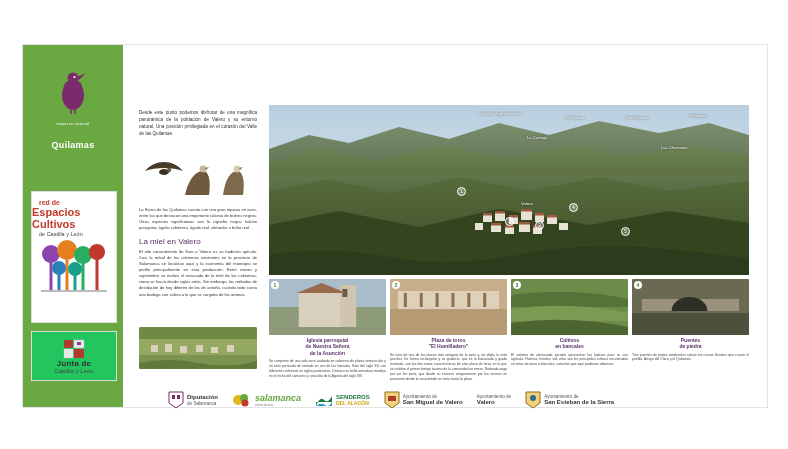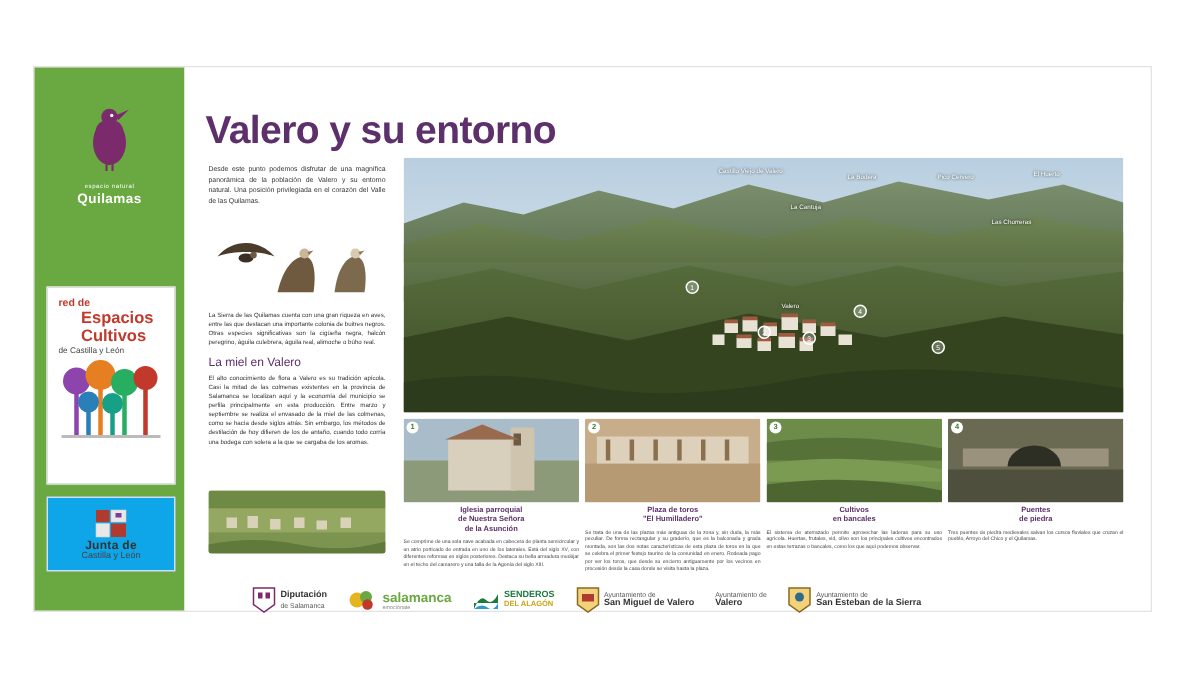--- a/index.html
+++ b/index.html
@@ -5,28 +5,28 @@
   html,body{margin:0;padding:0;background:#ffffff;}
   body{width:788px;height:449px;font-family:"Liberation Sans",sans-serif;overflow:hidden;}
   .stage{position:relative;width:788px;height:449px;background:#ffffff;}
   .panel{position:absolute;left:22px;top:44px;width:744px;height:362px;background:#ffffff;border:1px solid #e3e3e3;display:flex;}
 
   
   .leftcol{width:100px;background:#6aa841;position:relative;flex:0 0 100px;}
   .logo-block{position:absolute;left:10px;top:14px;width:80px;height:118px;display:flex;flex-direction:column;align-items:center;justify-content:flex-start;}
   .bird-svg{margin-top:10px;}
   .es-nat{color:#ffffff;font-size:4px;letter-spacing:.4px;margin-top:6px;}
-  .quilamas{color:#ffffff;font-size:9px;font-weight:bold;letter-spacing:.3px;margin-top:1px;}
+  .quilamas{color:#ffffff;font-size:9px;font-weight:bold;letter-spacing:.3px;margin-top:14px;}
 
   .card-red{position:absolute;left:8px;top:146px;width:84px;height:130px;background:#ffffff;border:1px solid #ddd;}
   .card-red .title1{color:#c0392b;font-weight:bold;font-size:7px;margin:7px 0 0 7px;line-height:1;}
-  .card-red .title2{color:#c0392b;font-weight:bold;font-size:11px;margin:1px 0 0 22px;line-height:1;}
+  .card-red .title2{color:#c0392b;font-weight:bold;font-size:11px;margin:1px 0 0 0;line-height:1;}
   .card-red .title3{color:#444;font-size:5.5px;margin:1px 0 0 7px;}
   .treebox{position:absolute;left:7px;top:46px;width:70px;height:60px;}
-  .jcyl{position:absolute;left:8px;top:286px;width:84px;height:48px;background:#0ea5e9;border:1px solid #ddd;display:flex;flex-direction:column;align-items:center;justify-content:center;}
+  .jcyl{position:absolute;left:8px;top:286px;width:84px;height:48px;background:#22c55e;border:1px solid #ddd;display:flex;flex-direction:column;align-items:center;justify-content:center;}
   .jcyl-t1{font-size:8px;font-weight:bold;color:#333;letter-spacing:.2px;}
   .jcyl-t2{font-size:6px;color:#444;}
 
   
   .main{flex:1;position:relative;background:#ffffff;}
   .headline{position:absolute;left:14px;top:26px;font-size:26px;font-weight:bold;color:#5d2f6b;letter-spacing:-.4px;}
   .intro{position:absolute;left:16px;top:64px;width:118px;font-size:4.6px;line-height:1.55;color:#333;text-align:justify;}
 
   .birds{position:absolute;left:16px;top:104px;width:118px;height:54px;}
   .body-left{position:absolute;left:16px;top:162px;width:118px;}
@@ -46,21 +46,21 @@
   .captions{position:absolute;left:146px;top:292px;width:480px;display:flex;gap:4px;}
   .cap{flex:1;}
   .cap h4{margin:0;font-size:5px;line-height:1.25;color:#5d2f6b;text-align:center;font-weight:bold;}
   .cap p{margin:3px 0 0 0;font-size:3.4px;line-height:1.45;color:#444;text-align:justify;}
 
   
   .sponsors{position:absolute;left:146px;top:330px;width:600px;height:28px;display:flex;align-items:center;gap:14px;}
   .sp{display:flex;align-items:center;gap:3px;}
   .sp .t1{font-size:6px;color:#333;font-weight:bold;line-height:1.1;}
   .sp .t2{font-size:4.6px;color:#555;line-height:1.1;}
-  .sal{font-size:9px;color:#6aa841;font-weight:bold;}
+  .sal{font-size:9px;color:#6aa841;font-style:italic;font-weight:bold;}
   .sal-s{font-size:3.6px;color:#888;}
   .sendero{font-size:6px;color:#1b7a3e;font-weight:bold;line-height:1.05;}
   .crest{width:16px;height:18px;}
 </style>
 </head>
 <body>
 
 <div class="stage">
   <div class="panel">
 
@@ -107,21 +107,20 @@
           <rect x="1" y="10" width="9" height="9" fill="#e8e8e8" stroke="#ccc" stroke-width=".4"></rect>
           <rect x="11" y="10" width="10" height="9" fill="#b03a2e"></rect>
           <path d="M14 3 h4 v3 h-4 z" fill="#7d3c98"></path>
         </svg>
         <div class="jcyl-t1">Junta de</div>
         <div class="jcyl-t2">Castilla y León</div>
       </div>
     </div>
 
     <div class="main">
-      <div class="headline">Valero y su entorno</div>
       <div class="intro">Desde este punto podemos disfrutar de una magnífica panorámica de la población de Valero y su entorno natural. Una posición privilegiada en el corazón del Valle de las Quilamas.</div>
 
       <svg class="birds" viewBox="0 0 118 54">
         <path d="M6 22 C16 10 34 10 44 22 C34 18 16 18 6 22 Z" fill="#4b3b2a"></path>
         <ellipse cx="25" cy="23" rx="5" ry="3" fill="#3a2f22"></ellipse>
         <circle cx="30" cy="21" r="2.2" fill="#6b5a44"></circle>
         <path d="M46 46 C50 28 58 22 64 22 C70 22 72 32 70 46 Z" fill="#6f5a3f"></path>
         <circle cx="64" cy="20" r="3.4" fill="#c9b79a"></circle>
         <path d="M66 19 l4 -1 l-3 3 z" fill="#8a7352"></path>
         <path d="M84 46 C86 30 92 22 98 22 C104 22 106 32 104 46 Z" fill="#7d6a4d"></path>

